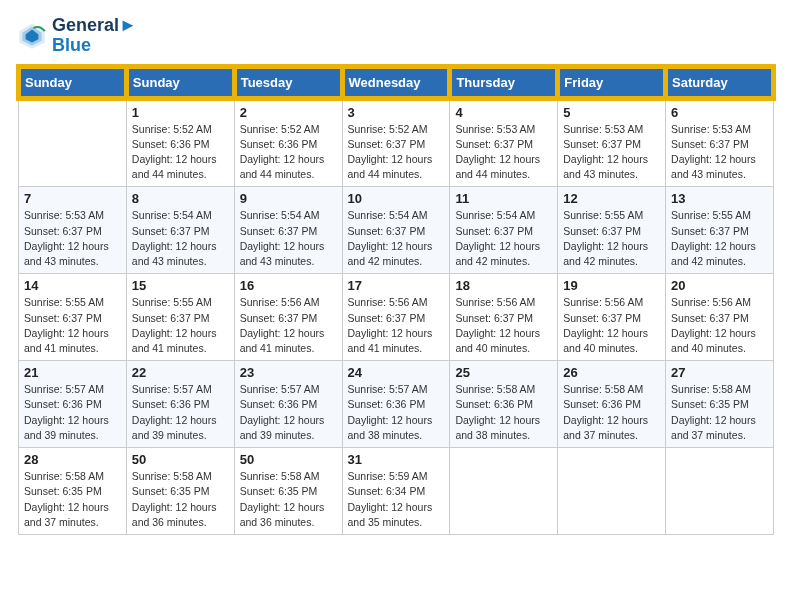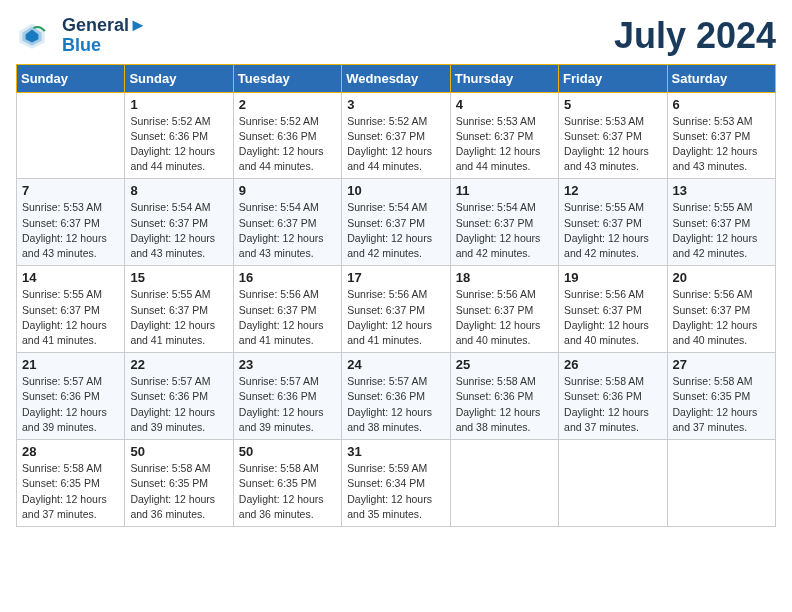--- a/index.html
+++ b/index.html
@@ -12,21 +12,21 @@
     }
     .header {
       display: flex;
       justify-content: space-between;
       align-items: flex-start;
       margin-bottom: 8px;
     }
     .logo {
       display: flex;
       align-items: center;
-      gap: 14px;
+      gap: 4px;
     }
     .logo-icon {
       width: 32px;
       height: 32px;
     }
     .title-block {
       text-align: right;
     }
     .month-title {
       font-size: 36px;
@@ -44,21 +44,21 @@
       border-collapse: collapse;
       font-size: 11px;
     }
     .calendar th {
       background: #2a6db5;
       color: #fff;
       padding: 6px 4px;
       text-align: left;
       font-size: 13px;
       font-weight: 600;
-      border: 1px solid #eab308;
+      border: 5px solid #eab308;
     }
     .calendar td {
       border: 1px solid #ccc;
       vertical-align: top;
       padding: 4px 5px;
       width: 108px;
       min-height: 80px;
       background: #fff;
     }
     .calendar tr:nth-child(even) td {
@@ -92,21 +92,20 @@
       <polygon points="20,8 32,16 32,26 20,32 8,26 8,16" fill="#1a7abf" opacity="0.3"></polygon>
       <polygon points="20,12 28,18 28,24 20,28 12,24 12,18" fill="#1a7abf"></polygon>
       <path d="M22 10 Q30 6 36 14" stroke="#2a9d5c" stroke-width="2.5" fill="none"></path>
     </svg>
     <div>
       <div style="font-size:18px;font-weight:bold;color:#1a3a5c;line-height:1.1;">General<span style="color:#1a7abf;">►</span></div>
       <div style="font-size:18px;font-weight:bold;color:#1a7abf;line-height:1.1;">Blue</div>
     </div>
   </div>
   <div class="title-block">
-    <div class="month-title">July 2024</div>
   </div>
 </div>
 
 <table class="calendar">
   <thead>
     <tr>
     <th>Sunday</th>
         <th>Sunday</th>
         <th>Tuesday</th>
         <th>Wednesday</th>

